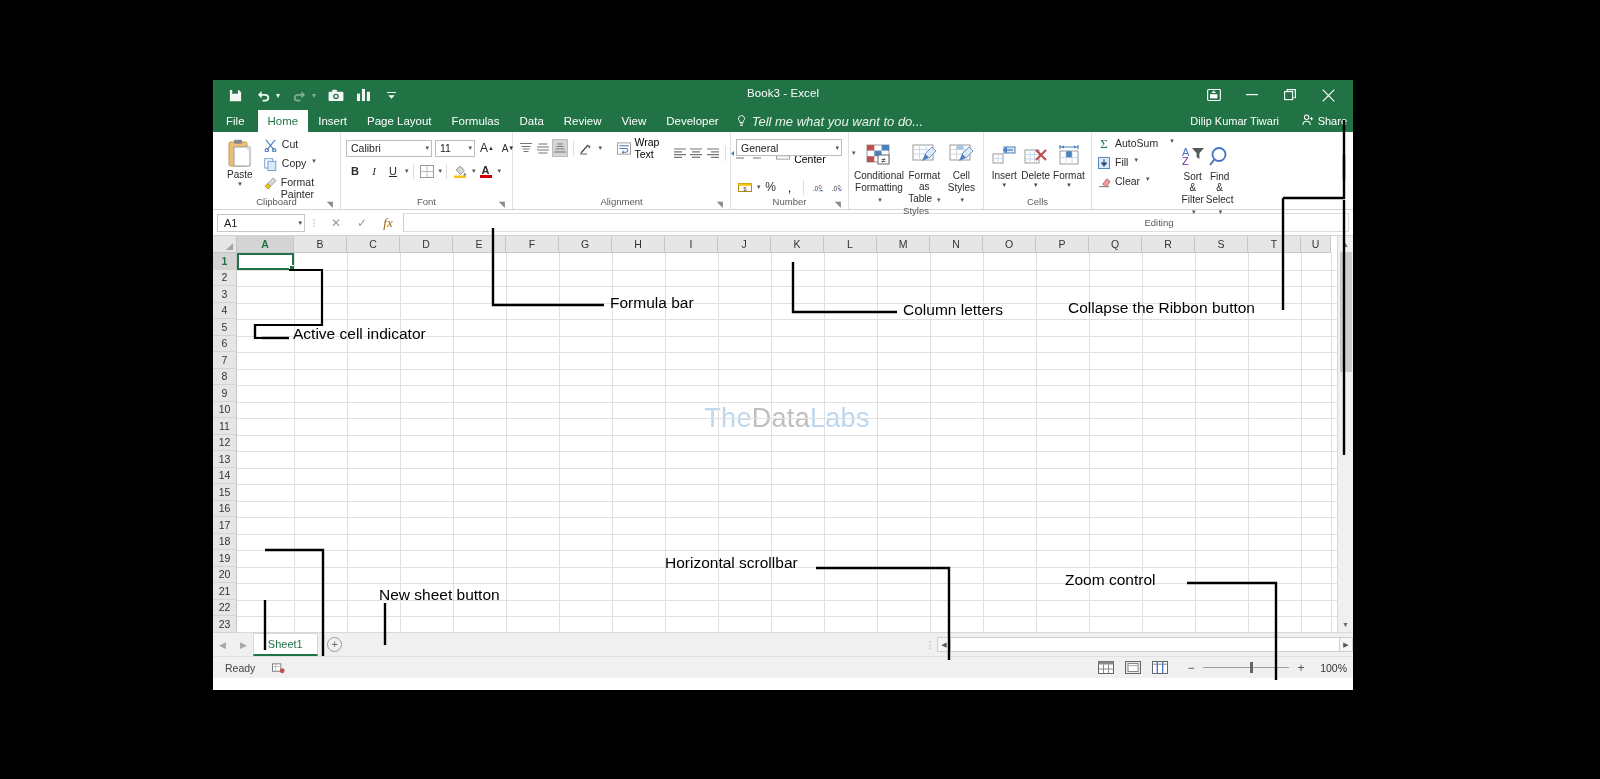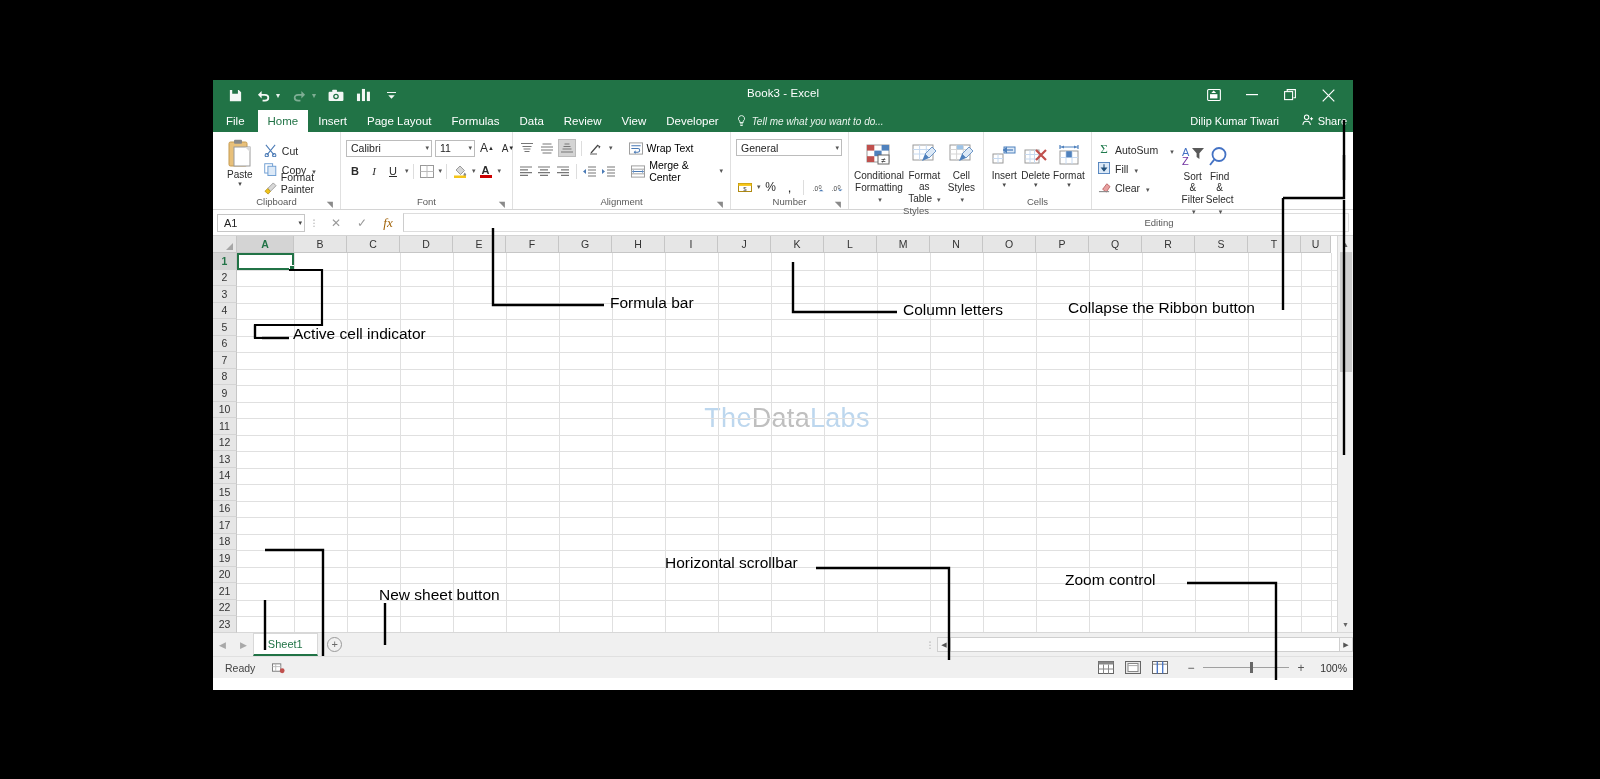--- a/index.html
+++ b/index.html
@@ -37,41 +37,41 @@
   .win-btn svg { display: block; }
 
   
   .tabrow { height: 22px; background: #217346; position: relative; display: flex; align-items: stretch; }
   .tab {
     padding: 0 10px; font-size: 11.5px; color: #fff;
     display: flex; align-items: center; white-space: nowrap;
   }
   .tab.file { padding: 0 13px; }
   .tab.active { background: #fff; color: #217346; font-weight: normal; }
-  .tellme { display: flex; align-items: center; gap: 5px; padding: 0 8px; font-size: 10px; color: #e8f3ec; font-style: italic; }
+  .tellme { display: flex; align-items: center; gap: 5px; padding: 0 8px; font-size: 13px; color: #e8f3ec; font-style: italic; }
   .bulb { width: 10px; height: 12px; }
   .acct { position: absolute; right: 74px; top: 0; height: 22px; display: flex; align-items: center; font-size: 11px; color: #fff; }
   .share { position: absolute; right: 6px; top: 0; height: 22px; display: flex; align-items: center; gap: 4px; font-size: 11px; color: #fff; }
 
   
   .ribbon {
     height: 78px; background: #fff; border-bottom: 1px solid #d4d4d4;
     display: flex; position: relative;
   }
   .rgroup { position: relative; border-right: 1px solid #e0e0e0; padding: 3px 5px 0 5px; display: flex; flex-direction: column; }
   .rgroup-body { flex: 1; display: flex; align-items: flex-start; }
   .rgroup-label { height: 13px; text-align: center; font-size: 9.5px; color: #595959; position: relative; }
   .rlauncher { position: absolute; right: 2px; bottom: 0px; font-size: 8px; color: #8a8a8a; }
 
   .bigbtn { width: 44px; display: flex; flex-direction: column; align-items: center; padding-top: 3px; font-size: 10px; color: #2b2b2b; }
   .bigbtn .ic { height: 30px; display: flex; align-items: flex-end; justify-content: center; }
   .bigbtn .lbl { line-height: 11px; text-align: center; margin-top: 1px; }
   .bigbtn .car { font-size: 7px; color: #4a4a4a; line-height: 7px; }
 
-  .smallrow { display: flex; align-items: flex-end; gap: 4px; height: 19px; font-size: 10.5px; color: #2b2b2b; }
+  .smallrow { display: flex; align-items: flex-start; gap: 4px; height: 19px; font-size: 10.5px; color: #2b2b2b; }
   .smallrow .ic { width: 14px; height: 14px; display: flex; align-items: center; justify-content: center; }
   .minicar { font-size: 7px; color: #555; margin-left: 2px; }
 
   .combo {
     border: 1px solid #bcbcbc; background: #fff; height: 17px;
     display: flex; align-items: center; padding: 0 2px 0 4px;
     font-size: 10.5px; color: #222;
   }
   .combo .cv { flex: 1; overflow: hidden; white-space: nowrap; }
   .combo .ca { font-size: 7px; color: #555; padding-left: 3px; }
@@ -387,21 +387,21 @@
           <span class="minicar">▾</span>
         </div>
       </div>
       <div class="rgroup-label">
         <span>Font</span>
         <span class="rlauncher">◥</span>
       </div>
     </div>
 
     <div class="rgroup" style="width:218px;">
-      <div class="rgroup-body" style="flex-direction:column;padding-top:4px;">
+      <div class="rgroup-body" style="flex-direction:row;padding-top:4px;">
         <div style="display:flex;align-items:center;gap:2px;">
           <div class="ftbtn">
             <svg width="14" height="13" viewBox="0 0 14 13">
                 <path d="M1 1.5h12M2.5 4.5h9M3.5 7h7M4.5 9.5h5" stroke="#777" stroke-width="1.2"></path>
               </svg>
           </div>
           <div class="ftbtn">
             <svg width="14" height="13" viewBox="0 0 14 13">
                 <path d="M2.5 2h9M1 5h12M1 8h12M2.5 11h9" stroke="#777" stroke-width="1.2"></path>
               </svg>

